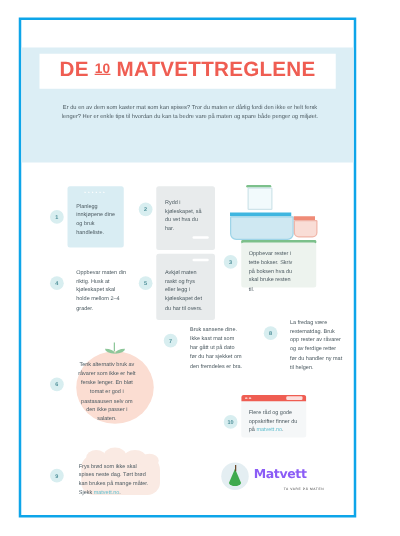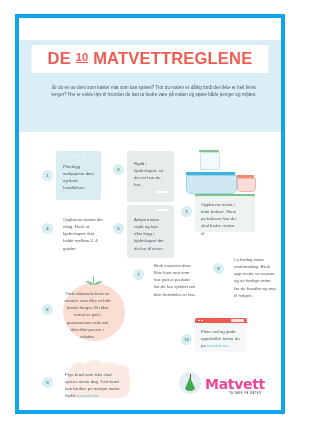--- a/index.html
+++ b/index.html
@@ -22,21 +22,21 @@
     background: #ffffff;
   }
 
   
   .poster {
     position: absolute;
     left: 15px;
     top: 14px;
     width: 270px;
     height: 400px;
-    border: 4px solid #0ea5e9;
+    border: 2px solid #0ea5e9;
     background: #ffffff;
     box-sizing: border-box;
     overflow: hidden;
   }
 
   
   .header-band {
     position: absolute;
     left: 0;
     top: 22px;
@@ -214,23 +214,23 @@
     border-radius: 46% 46% 50% 50% / 62% 62% 38% 38%;
     clip-path: polygon(50% 0%, 100% 100%, 0% 100%);
   }
   .pear-stem {
     position: absolute;
     width: 1px; height: 5px;
     background: #6b4a2b;
   }
   .logo-name {
     position: absolute;
-    font-size: 14px;
+    font-size: 10px;
     font-weight: bold;
-    color: #ec4899;
+    color: #8b5cf6;
     letter-spacing: -0.3px;
     line-height: 1;
     font-family: "DejaVu Sans", sans-serif;
   }
   .logo-tag {
     position: absolute;
     font-size: 2.6px;
     letter-spacing: 0.5px;
     color: #3b3b3b;
   }

